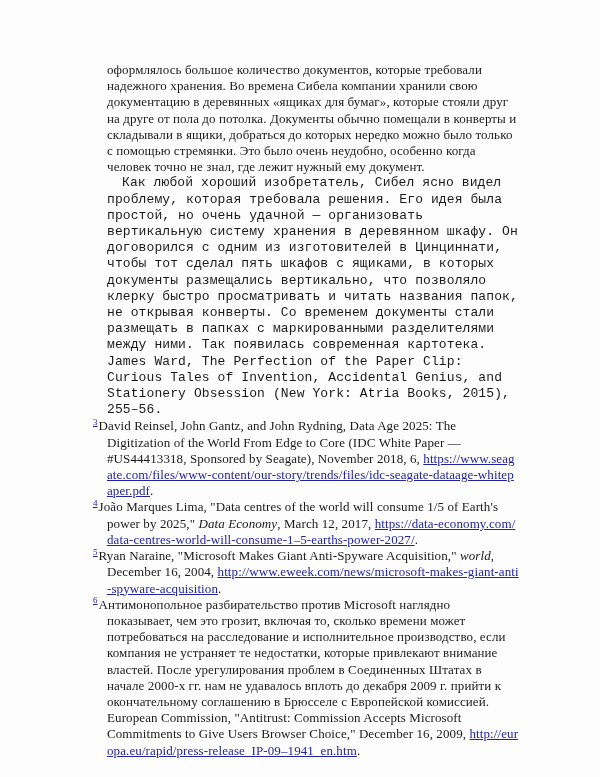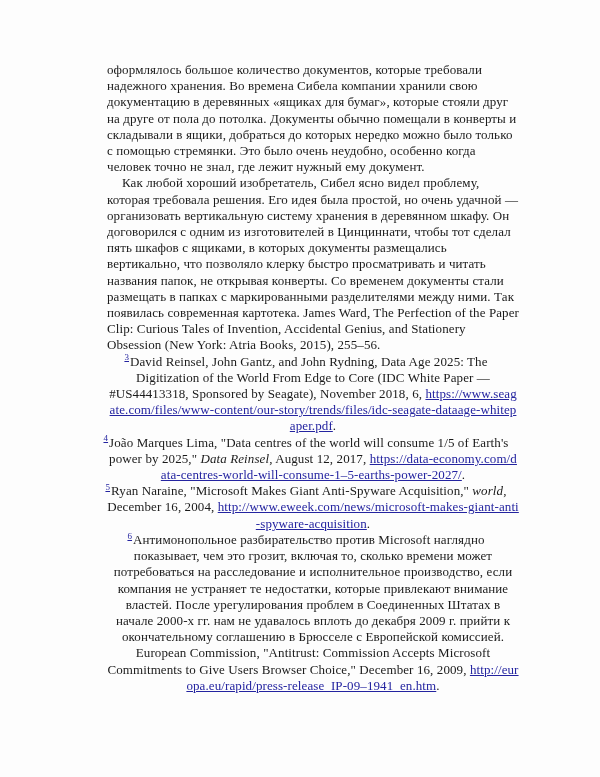--- a/index.html
+++ b/index.html
@@ -29,24 +29,24 @@
     line-height: 16.2px;
     text-align: left;
     letter-spacing: 0.1px;
   }
   .text-block p {
     margin: 0;
     padding: 0;
   }
   p.body.indent {
     text-indent: 15px;
+    font-family: Liberation Mono, monospace;
   }
   p.footnote {
     text-indent: -14px; 
-    text-align: center;
   }
   a.fn-num {
     color: var(--link-color, #2424a0);
     text-decoration: underline;
     font-size: 9px;
     vertical-align: super;
     line-height: 0;
     cursor: pointer;
     padding-right: 1px;
   }
@@ -61,17 +61,17 @@
   }
 </style>
 </head>
 <body>
 
 <div class="page">
   <div class="text-block">
       <p class="body"><span>оформлялось большое количество документов, которые требовали надежного хранения. Во времена Сибела компании хранили свою документацию в деревянных «ящиках для бумаг», которые стояли друг на друге от пола до потолка. Документы обычно помещали в конверты и складывали в ящики, добраться до которых нередко можно было только с помощью стремянки. Это было очень неудобно, особенно когда человек точно не знал, где лежит нужный ему документ.</span></p>
       <p class="body indent"><span>Как любой хороший изобретатель, Сибел ясно видел проблему, которая требовала решения. Его идея была простой, но очень удачной — организовать вертикальную систему хранения в деревянном шкафу. Он договорился с одним из изготовителей в Цинциннати, чтобы тот сделал пять шкафов с ящиками, в которых документы размещались вертикально, что позволяло клерку быстро просматривать и читать названия папок, не открывая конверты. Со временем документы стали размещать в папках с маркированными разделителями между ними. Так появилась современная картотека. James Ward, The Perfection of the Paper Clip: Curious Tales of Invention, Accidental Genius, and Stationery Obsession (New York: Atria Books, 2015), 255–56.</span></p>
       <p class="footnote"><a class="fn-num">3</a><span>David Reinsel, John Gantz, and John Rydning, Data Age 2025: The Digitization of the World From Edge to Core (IDC White Paper — #US44413318, Sponsored by Seagate), November 2018, 6, </span><a class="url">https://www.seagate.com/files/www-content/our-story/trends/files/idc-seagate-dataage-whitepaper.pdf</a><span>.</span></p>
-      <p class="footnote"><a class="fn-num">4</a><span>João Marques Lima, "Data centres of the world will consume 1/5 of Earth's power by 2025," </span><i>Data Reinsel</i><span>, August 12, 2017, </span><a class="url">https://data-economy.com/data-centres-world-will-consume-1–5-earths-power-2027/</a><span>.</span></p>
+      <p class="footnote"><a class="fn-num">4</a><span>João Marques Lima, "Data centres of the world will consume 1/5 of Earth's power by 2025," </span><i>Data Economy</i><span>, March 12, 2017, </span><a class="url">https://data-economy.com/data-centres-world-will-consume-1–5-earths-power-2027/</a><span>.</span></p>
       <p class="footnote"><a class="fn-num">5</a><span>Ryan Naraine, "Microsoft Makes Giant Anti-Spyware Acquisition," </span><i>world</i><span>, December 16, 2004, </span><a class="url">http://www.eweek.com/news/microsoft-makes-giant-anti-spyware-acquisition</a><span>.</span></p>
       <p class="footnote"><a class="fn-num">6</a><span>Антимонопольное разбирательство против Microsoft наглядно показывает, чем это грозит, включая то, сколько времени может потребоваться на расследование и исполнительное производство, если компания не устраняет те недостатки, которые привлекают внимание властей. После урегулирования проблем в Соединенных Штатах в начале 2000-х гг. нам не удавалось вплоть до декабря 2009 г. прийти к окончательному соглашению в Брюсселе с Европейской комиссией. European Commission, "Antitrust: Commission Accepts Microsoft Commitments to Give Users Browser Choice," December 16, 2009, </span><a class="url">http://europa.eu/rapid/press-release_IP-09–1941_en.htm</a><span>.</span></p>
     </div>
 </div>
 
 </body></html>

